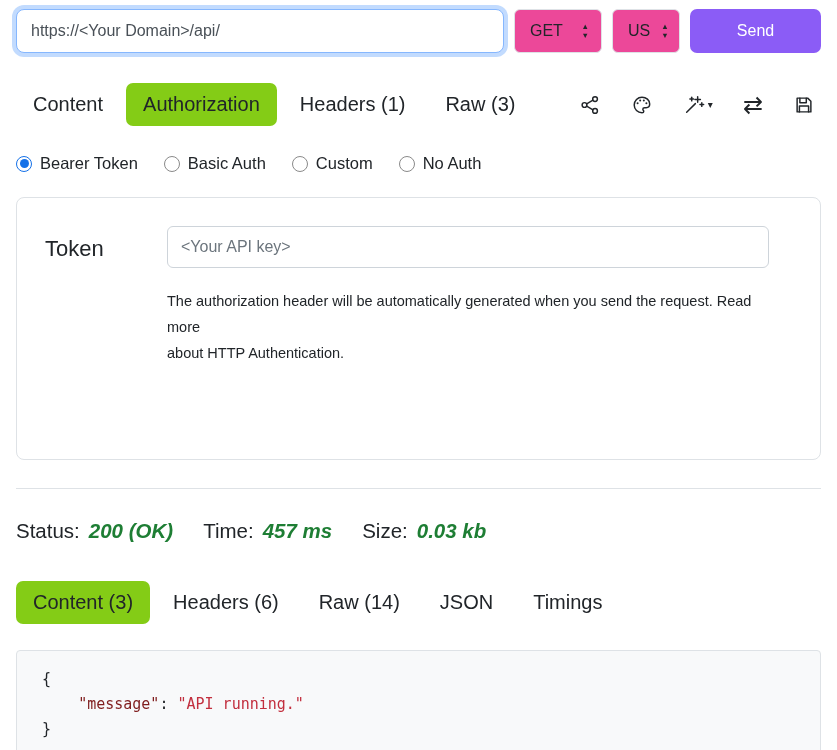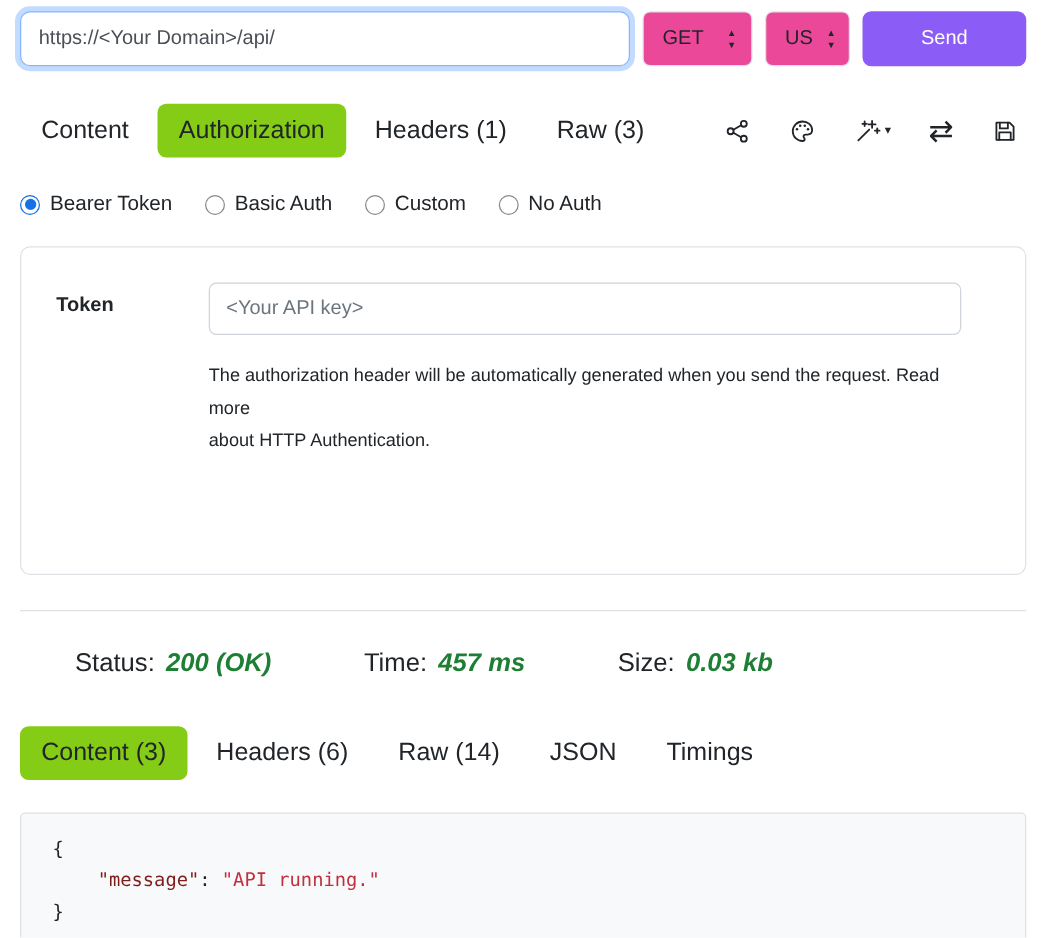--- a/index.html
+++ b/index.html
@@ -52,34 +52,34 @@
   
   .auth-options { display: flex; gap: 26px; margin-top: 28px; align-items: flex-end; font-size: 16.5px; }
   .auth-option { display: flex; align-items: center; gap: 8px; cursor: pointer; }
   .radio { width: 16px; height: 16px; border-radius: 50%; border: 1px solid #8a8a8a; background: #fff; position: relative; flex: none; }
   .radio.checked { border-color: #1571e8; }
   .radio.checked::after { content: ""; position: absolute; inset: 2.5px; border-radius: 50%; background: #1571e8; }
 
   
   .auth-panel { margin-top: 24px; border: 1px solid #dee2e6; border-radius: 8px; padding: 28px; min-height: 263px; }
   .token-row { display: flex; }
-  .token-label { width: 122px; padding-top: 10px; font-size: 16px; flex: none; font-weight: bold; }
+  .token-label { width: 122px; padding-top: 10px; font-size: 22px; flex: none; }
   .token-col { flex: 1; max-width: 602px; }
   .token-input {
     width: 100%; height: 42px; border: 1px solid #ced4da; border-radius: 6px;
     padding: 0 13px; font-size: 16px; font-family: inherit; color: #212529; outline: none;
   }
   .token-input::placeholder { color: #6c757d; }
   .help { margin: 20px 0 0 0; font-size: 14.5px; line-height: 1.8; color: #212529; }
 
   .divider { margin-top: 28px; border-top: 1px solid #dee2e6; }
 
   
   .status-row { margin-top: 30px; display: flex; gap: 30px; font-size: 20.5px; align-items: baseline; }
-  .status-item { display: flex; gap: 9px; align-items: baseline; margin-left: 44px; }
+  .status-item { display: flex; gap: 9px; align-items: baseline; }
   .status-value { color: #1e7e34; font-weight: 700; font-style: italic; }
 
   
   .response-tabs { margin-top: 38px; }
 
   
   .code-block {
     margin-top: 26px; border: 1px solid #dee2e6; background: #f8f9fa;
     border-radius: 4px; padding: 16px 25px; height: 190px;
   }

